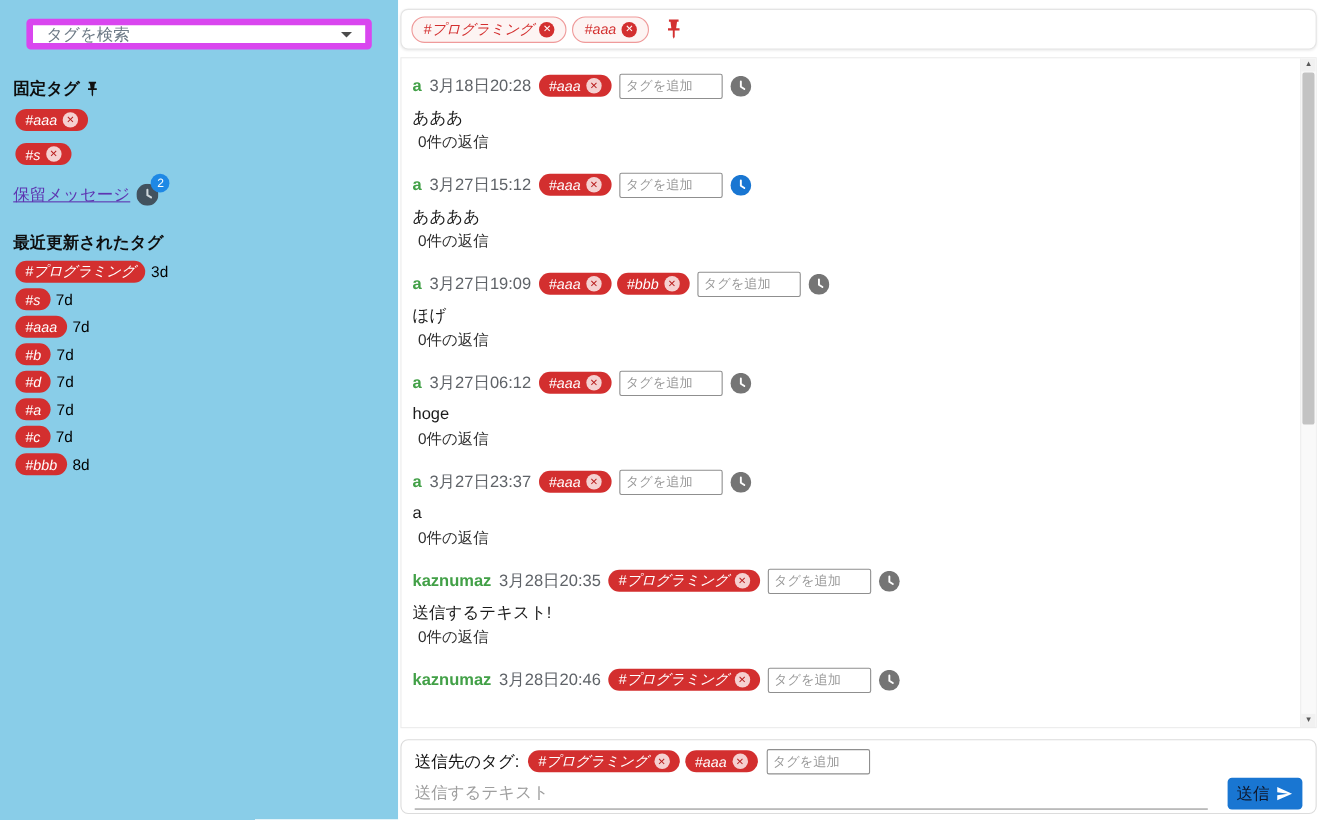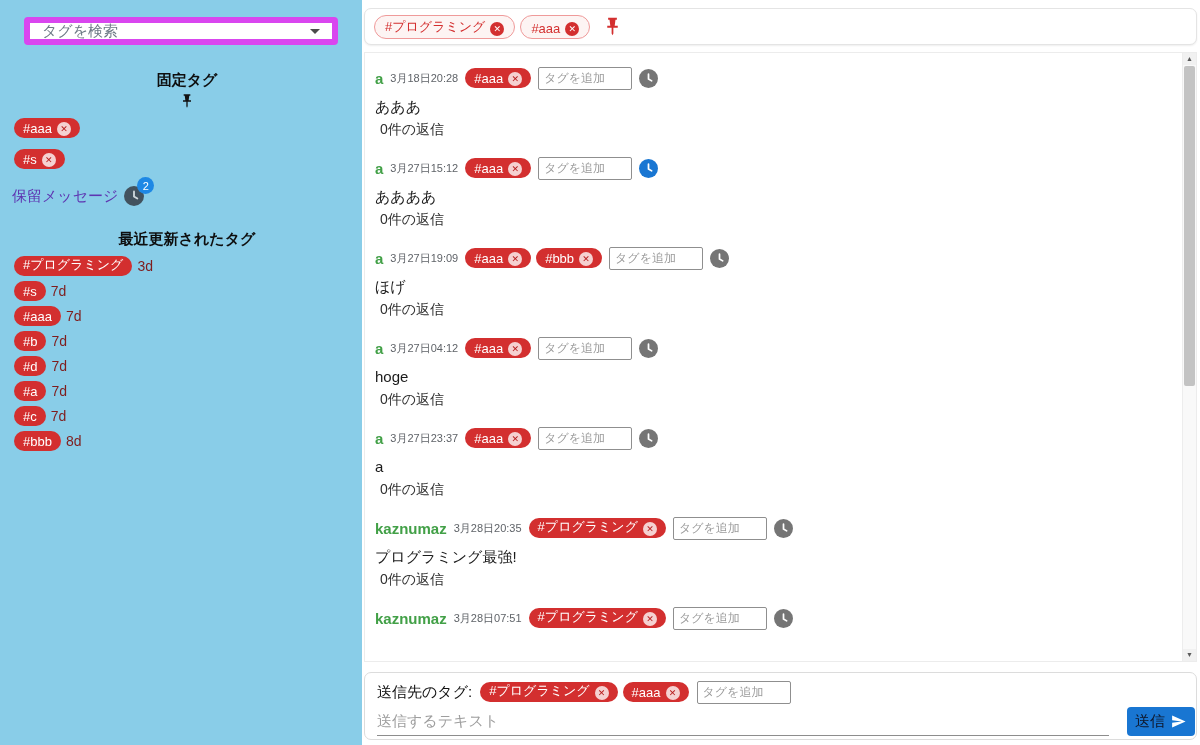--- a/index.html
+++ b/index.html
@@ -12,59 +12,59 @@
   body{font-family:"Liberation Sans","DejaVu Sans",sans-serif; background:#fff; position:relative;}
 
   
   .sidebar{position:absolute; left:0; top:0; width:362px; height:745px; background:var(--sidebar-bg);}
   .search-box{margin:17px 24px 0 24px; height:28px; background:#fff; border:6px solid #d946ef;
     border-radius:4px; display:flex; align-items:center; padding:0 12px; cursor:pointer;}
   .search-ph{color:#6d7a86; font-size:15px; flex:1;}
   .caret{width:0; height:0; border-left:5px solid transparent; border-right:5px solid transparent;
     border-top:5px solid #4b4b4b;}
   .side-title{margin:26px 0 0 12px; font-size:15px; font-weight:bold; color:#0e0e0e;
-    display:flex; align-items:center; gap:3px;flex-direction:column;}
+    display:flex; align-items:center; gap:3px;}
   .pin-black{width:16px; height:16px; fill:#111;}
   .pinned-list{margin:9px 0 0 14px;}
   .pinned-list .pill-row{margin-bottom:11px;}
   .held-row{margin:17px 0 0 12px; display:flex; align-items:center;}
-  .held-link{color:var(--purple); font-size:15px; cursor:pointer;}
+  .held-link{color:var(--purple); font-size:15px; text-decoration:underline; cursor:pointer;}
   .clock-wrap{position:relative; margin-left:6px; width:20px; height:20px;}
   .badge{position:absolute; top:-9px; right:-10px; width:17px; height:17px; border-radius:50%;
     background:var(--badge-blue); color:#fff; font-size:11px; display:flex; align-items:center;
     justify-content:center;}
   .recent-title{margin-top:24px;}
   .recent-list{margin:8px 0 0 14px;}
   .recent-row{display:flex; align-items:center; gap:5px; margin-bottom:7px; height:18px;}
-  .age{color:#7f1d1d; font-size:14px;}
-
-  
-  .pill{display:inline-flex; align-items:flex-end; gap:5px; background:var(--red); color:#fff;
-    border-radius:13px; padding:2px 9px; font-size:13px; height:20px; cursor:pointer; white-space:nowrap;}
+  .age{color:#000000; font-size:14px;}
+
+  
+  .pill{display:inline-flex; align-items:center; gap:5px; background:var(--red); color:#fff;
+    border-radius:13px; padding:2px 9px; font-size:13px; height:20px; cursor:pointer; white-space:nowrap;font-style:italic;}
   .pill .x{width:14px; height:14px; border-radius:50%; background:rgba(255,255,255,0.78);
     color:#b71c1c; font-size:9px; font-weight:bold; display:flex; align-items:center;
     justify-content:center; cursor:pointer;}
   .pill.mini{padding:2px 9px;}
   .pill.outline{background:var(--red-light-bg); border:1px solid var(--red-light-border);
     color:var(--red); height:24px; border-radius:14px; padding:2px 10px;}
   .pill.outline .x{background:var(--red); color:#fff;}
 
   
   .main{position:absolute; left:362px; top:0; right:0; bottom:0; background:#fff;}
   .filter-bar{position:absolute; top:8px; left:2px; right:3px; height:37px; background:#fff;
     border:1px solid #e4e4e4; border-radius:7px; box-shadow:0 1px 2px rgba(0,0,0,0.07);
     display:flex; align-items:center; gap:8px; padding:0 9px;}
   .pin-red{width:21px; height:21px; fill:var(--red); margin-left:4px; cursor:pointer;}
 
   .messages{position:absolute; top:52px; left:2px; right:3px; height:610px; background:#fff;
     border:1px solid #ececec; overflow:hidden; padding:13px 26px 0 10px;}
   .message{margin-bottom:17px;}
   .msg-header{display:flex; align-items:center; gap:7px; height:24px;}
   .username{color:var(--green); font-size:15px; font-weight:bold;}
-  .timestamp{color:#5f6368; font-size:11px;}
+  .timestamp{color:#5f6368; font-size:15px;}
   .msg-tags{display:inline-flex; gap:5px; align-items:center;}
   .add-tag{width:94px; height:23px; border:1px solid #8f8f8f; border-radius:2px; font-size:12px;
     padding:0 5px; color:#333; font-family:inherit;}
   .add-tag::placeholder{color:#9a9a9a;}
   .clock-btn{width:19px; height:19px; border:none; background:none; padding:0; cursor:pointer;}
   .clock-svg{width:100%; height:100%; display:block;}
   .clock-gray .clock-face{fill:var(--clock-gray);}
   .clock-blue .clock-face{fill:var(--blue);}
   .clock-dark-face{fill:var(--clock-dark);}
   .clock-hands{stroke:#fff; stroke-width:2.2; fill:none; stroke-linecap:round;}
@@ -77,21 +77,21 @@
     border-left:1px solid #ededed;}
   .vscroll .arrow{position:absolute; left:0; width:100%; height:12px; color:#5a5a5a; font-size:7px;
     text-align:center; line-height:12px; cursor:pointer; background:#f1f1f1;}
   .vscroll .arrow.up{top:0;}
   .vscroll .arrow.down{bottom:0;}
   .vscroll .thumb{position:absolute; left:1px; right:1px; top:13px; height:320px; background:#c3c3c3;
     border-radius:2px; cursor:pointer;}
 
   
   .composer{position:absolute; top:672px; left:2px; right:3px; height:68px; background:#fff;
-    border:1px solid #dcdcdc; border-radius:7px; padding:6px 1px 0 12px;}
+    border:1px solid #dcdcdc; border-radius:7px; padding:6px 12px 0 12px;}
   .composer-row1{display:flex; align-items:center; gap:8px; height:26px;}
   .dest-label{font-size:15px; color:#101010;}
   .composer-row2{display:flex; align-items:flex-end; margin-top:2px;}
   .send-text{flex:1; border:none; border-bottom:1.5px solid #8d8d8d; font-size:15px; height:28px;
     margin-right:18px; color:#222; outline:none; font-family:Liberation Serif, serif; background:transparent;}
   .send-text::placeholder{color:#9e9e9e;}
   .send-btn{width:68px; height:29px; background:var(--blue); border:none; border-radius:4px;
     color:#0f172a; font-size:15px; display:flex; align-items:center; justify-content:center; gap:5px;
     cursor:pointer; font-family:inherit;}
   .send-icon{width:17px; height:17px; fill:#fff;}
@@ -270,21 +270,21 @@
           <path class="clock-hands" d="M12 6.5v6l4 2.5"></path>
         </svg>
       </button>
     </div>
     <div class="msg-body">ほげ</div>
     <div class="msg-replies">0件の返信</div>
   </div>
       <div class="message">
     <div class="msg-header">
       <span class="username">a</span>
-      <span class="timestamp">3月27日04:12</span>
+      <span class="timestamp">3月27日06:12</span>
       <span class="msg-tags">
             <span class="pill">
     <span class="pill-label">#aaa</span>
     <span class="x">✕</span>
   </span>
           </span>
       <input class="add-tag" placeholder="タグを追加" style="">
       <button class="clock-btn clock-gray">
         <svg class="clock-svg" viewBox="0 0 24 24">
           <circle class="clock-face" cx="12" cy="12" r="12"></circle>
@@ -327,27 +327,27 @@
   </span>
           </span>
       <input class="add-tag" placeholder="タグを追加" style="">
       <button class="clock-btn clock-gray">
         <svg class="clock-svg" viewBox="0 0 24 24">
           <circle class="clock-face" cx="12" cy="12" r="12"></circle>
           <path class="clock-hands" d="M12 6.5v6l4 2.5"></path>
         </svg>
       </button>
     </div>
-    <div class="msg-body">プログラミング最強!</div>
+    <div class="msg-body">送信するテキスト!</div>
     <div class="msg-replies">0件の返信</div>
   </div>
       <div class="message">
     <div class="msg-header">
       <span class="username">kaznumaz</span>
-      <span class="timestamp">3月28日07:51</span>
+      <span class="timestamp">3月28日20:46</span>
       <span class="msg-tags">
             <span class="pill">
     <span class="pill-label">#プログラミング</span>
     <span class="x">✕</span>
   </span>
           </span>
       <input class="add-tag" placeholder="タグを追加" style="">
       <button class="clock-btn clock-gray">
         <svg class="clock-svg" viewBox="0 0 24 24">
           <circle class="clock-face" cx="12" cy="12" r="12"></circle>

